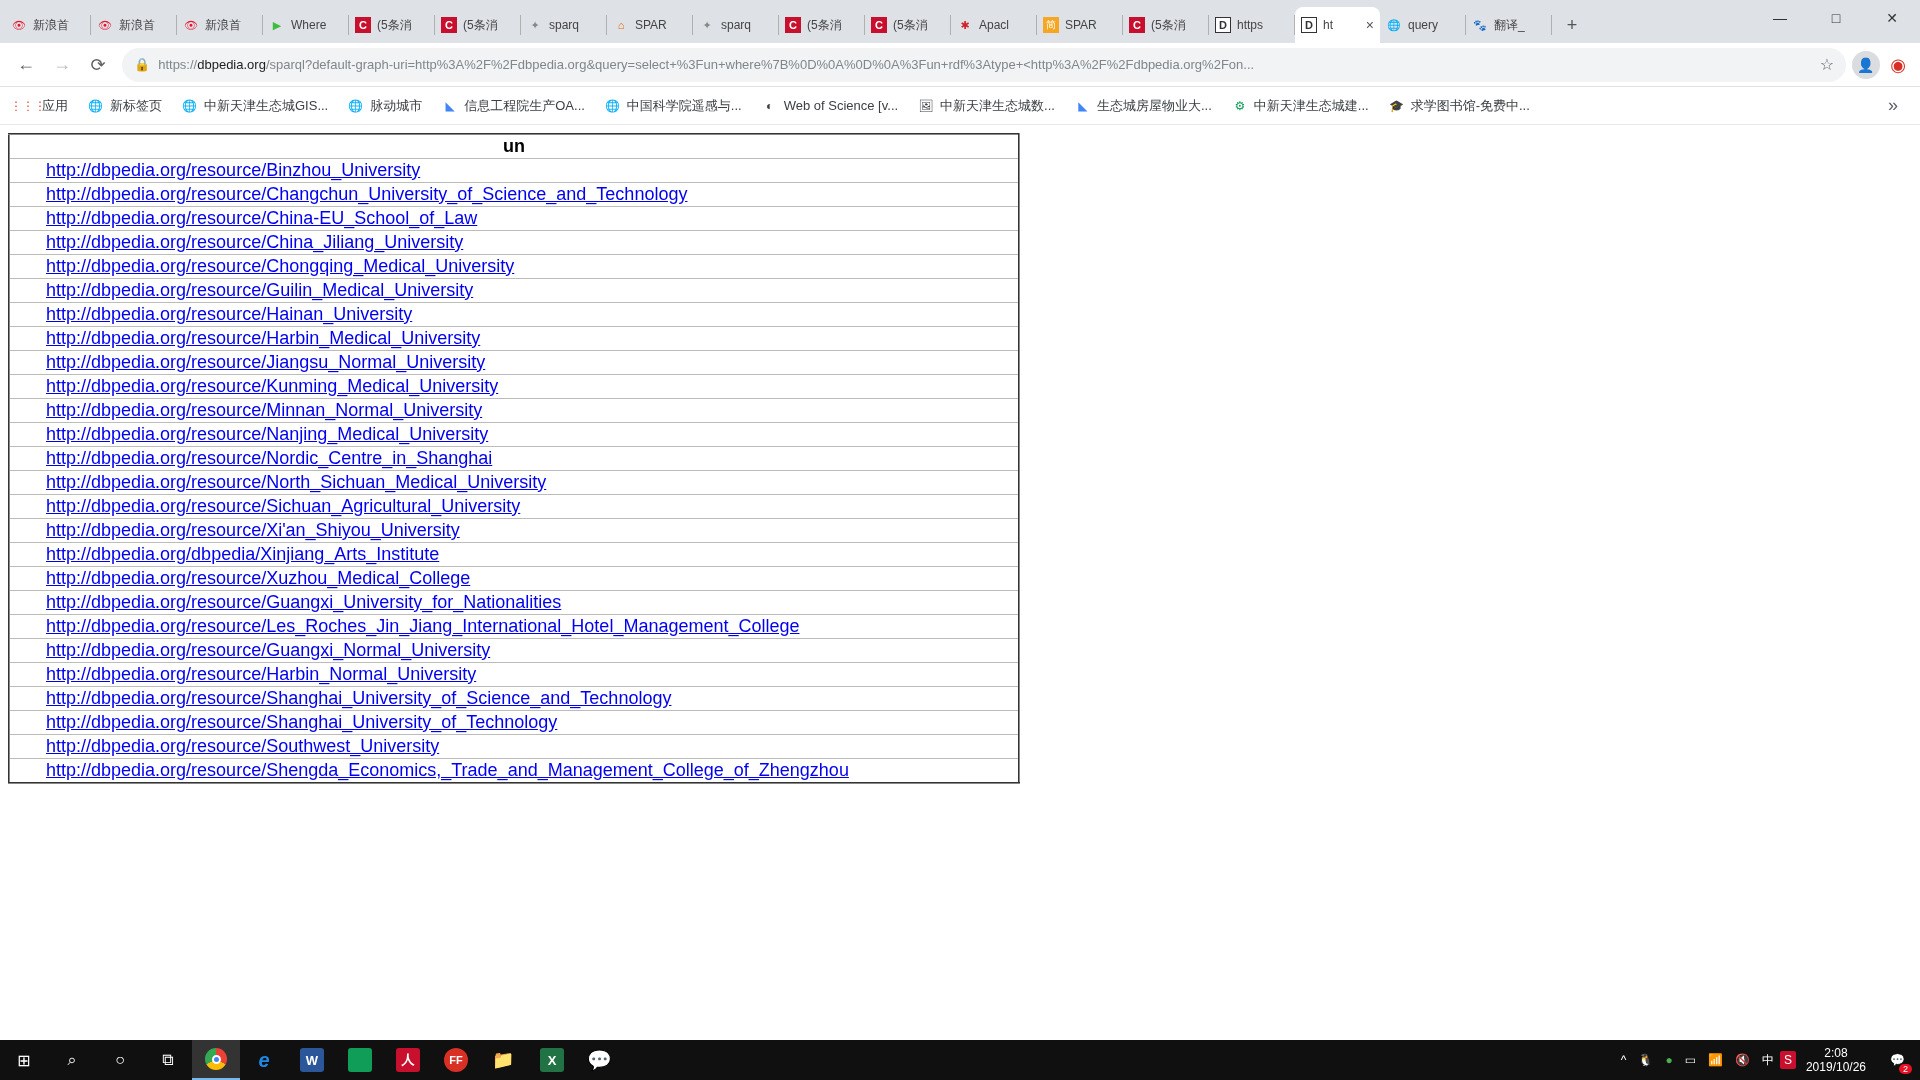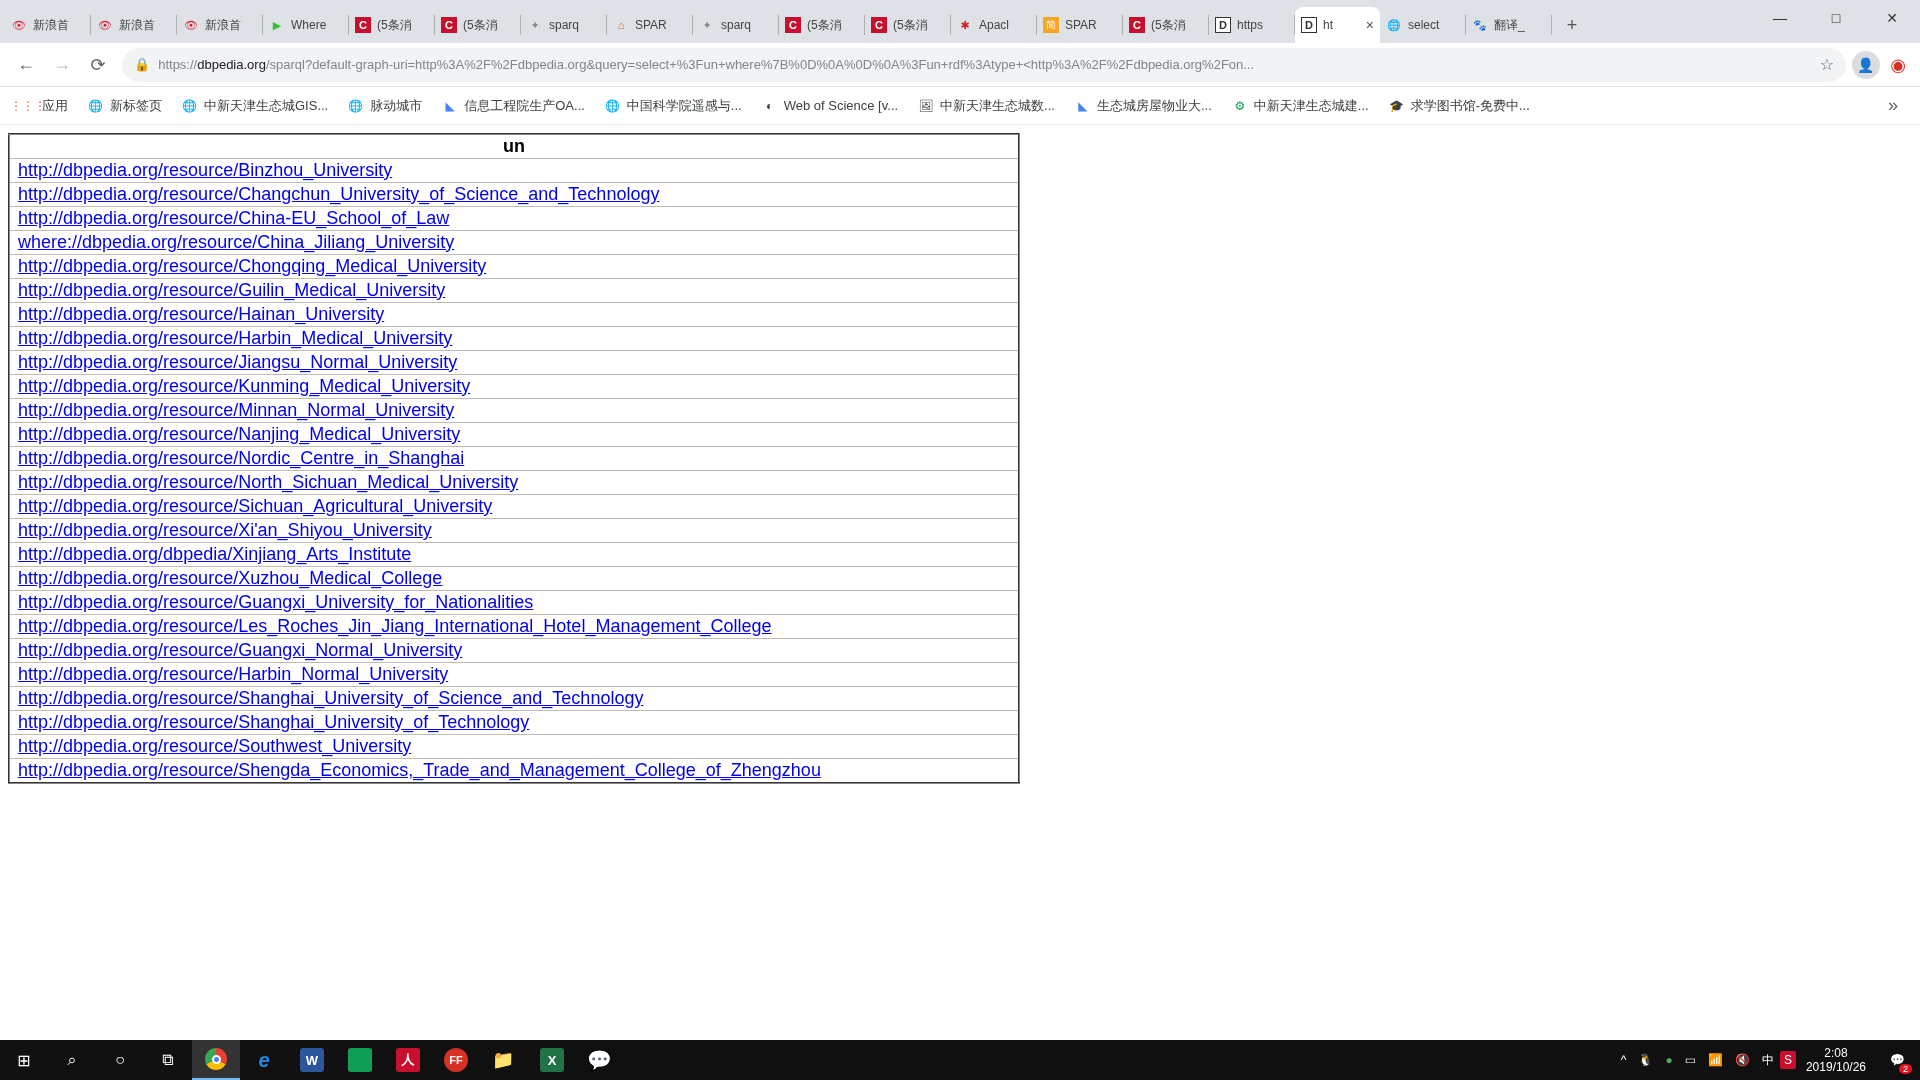--- a/index.html
+++ b/index.html
@@ -34,21 +34,21 @@
 .bm-item { display: flex; align-items: center; padding: 0 10px; height: 30px; font-size: 13px; color: #3c4043; white-space: nowrap; }
 .bm-icon { width: 16px; height: 16px; margin-right: 6px; display: flex; align-items: center; justify-content: center; font-size: 12px; }
 .bm-more { margin-left: auto; padding: 0 12px; font-size: 18px; color: #5f6368; }
 
 
 .content { padding: 8px; }
 table { border-collapse: collapse; border: 2px outset #888; }
 th, td { border: 1px inset #bbb; padding: 1px 8px; text-align: left; font-size: 18px; font-family: "Microsoft YaHei", Arial; }
 th { text-align: center; font-weight: bold; }
 td { width: 1010px; }
-td a { color: #0000ee; text-decoration: underline; }
+td a { color: #0000ee; text-decoration: underline; margin-left: 28px; }
 
 
 .taskbar { position: absolute; bottom: 0; left: 0; right: 0; height: 40px; background: #101010; display: flex; align-items: center; }
 .task-btn { width: 48px; height: 40px; display: flex; align-items: center; justify-content: center; color: #fff; font-size: 16px; }
 .task-btn.active { background: #333; border-bottom: 2px solid #76b9ed; }
 .tray { margin-left: auto; display: flex; align-items: center; height: 40px; color: #fff; font-size: 12px; }
 .tray-icon { padding: 0 6px; }
 .clock { padding: 0 10px; text-align: center; line-height: 1.2; font-size: 12px; }
 .notif { width: 44px; height: 40px; display: flex; align-items: center; justify-content: center; position: relative; }
 .notif-badge { position: absolute; bottom: 6px; right: 8px; background: #e81123; color: #fff; font-size: 9px; border-radius: 7px; padding: 0 4px; }
@@ -139,21 +139,21 @@
         <span class="tab-title">https</span>
       </div>
       <div class="tab-sep"></div>
       <div class="tab active">
         <span class="favicon fav-d">D</span>
         <span class="tab-title">ht</span>
         <span class="tab-close">×</span>
       </div>
       <div class="tab">
         <span class="favicon fav-globe">🌐</span>
-        <span class="tab-title">select</span>
+        <span class="tab-title">query</span>
       </div>
       <div class="tab-sep"></div>
       <div class="tab">
         <span class="favicon" style="color:#2932e1;">🐾</span>
         <span class="tab-title">翻译_</span>
       </div>
       <div class="tab-sep"></div>
     </div>
   <div class="new-tab">+</div>
   <div class="window-controls">
@@ -241,21 +241,21 @@
         <tr>
           <td><a href="#">http://dbpedia.org/resource/Binzhou_University</a></td>
         </tr>
         <tr>
           <td><a href="#">http://dbpedia.org/resource/Changchun_University_of_Science_and_Technology</a></td>
         </tr>
         <tr>
           <td><a href="#">http://dbpedia.org/resource/China-EU_School_of_Law</a></td>
         </tr>
         <tr>
-          <td><a href="#">where://dbpedia.org/resource/China_Jiliang_University</a></td>
+          <td><a href="#">http://dbpedia.org/resource/China_Jiliang_University</a></td>
         </tr>
         <tr>
           <td><a href="#">http://dbpedia.org/resource/Chongqing_Medical_University</a></td>
         </tr>
         <tr>
           <td><a href="#">http://dbpedia.org/resource/Guilin_Medical_University</a></td>
         </tr>
         <tr>
           <td><a href="#">http://dbpedia.org/resource/Hainan_University</a></td>
         </tr>

